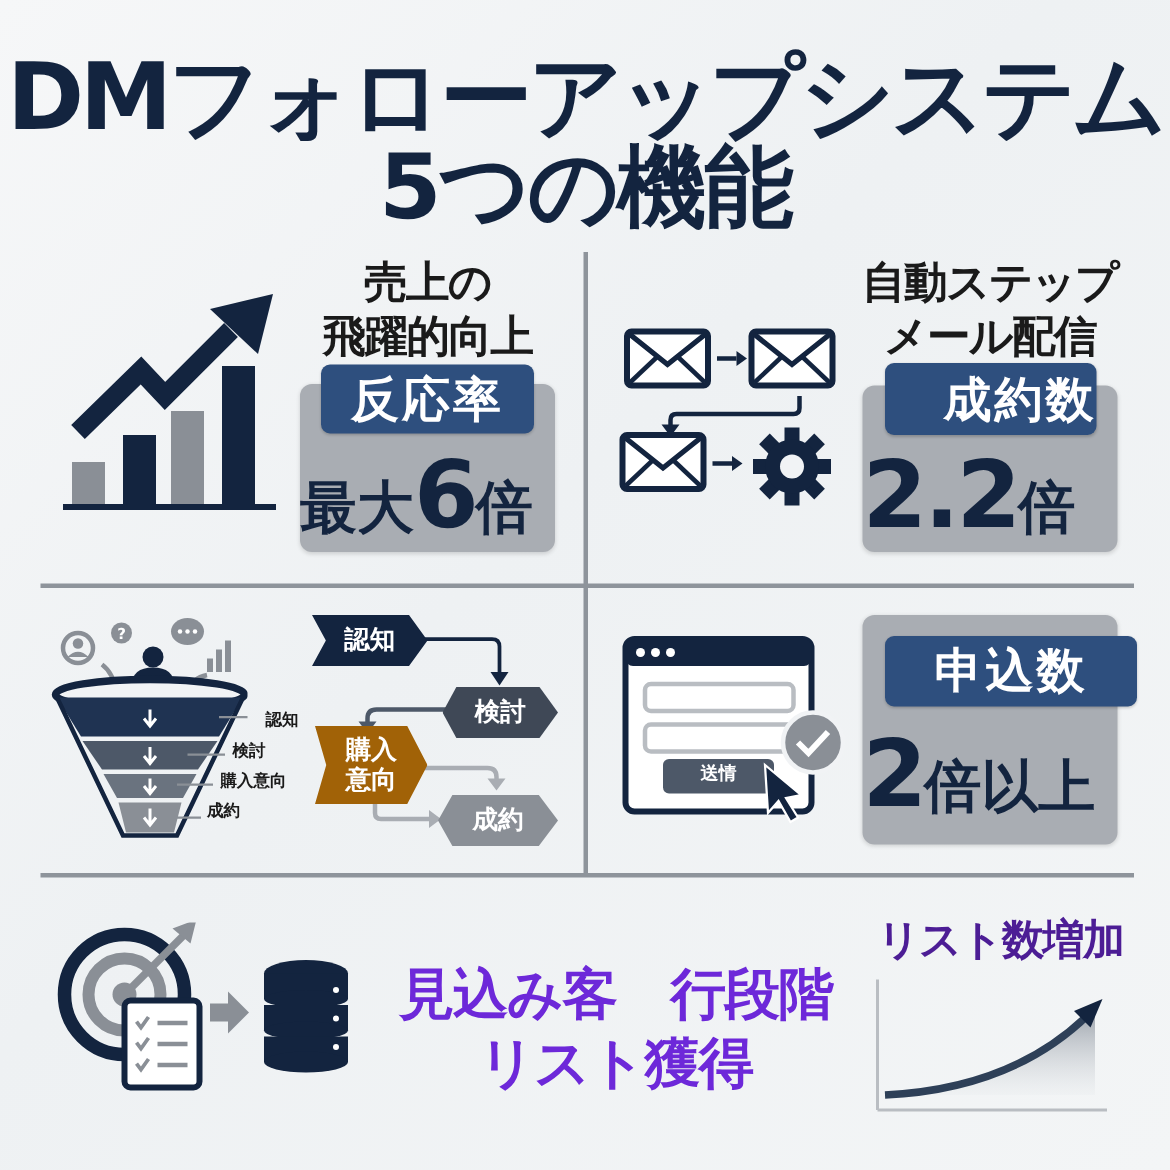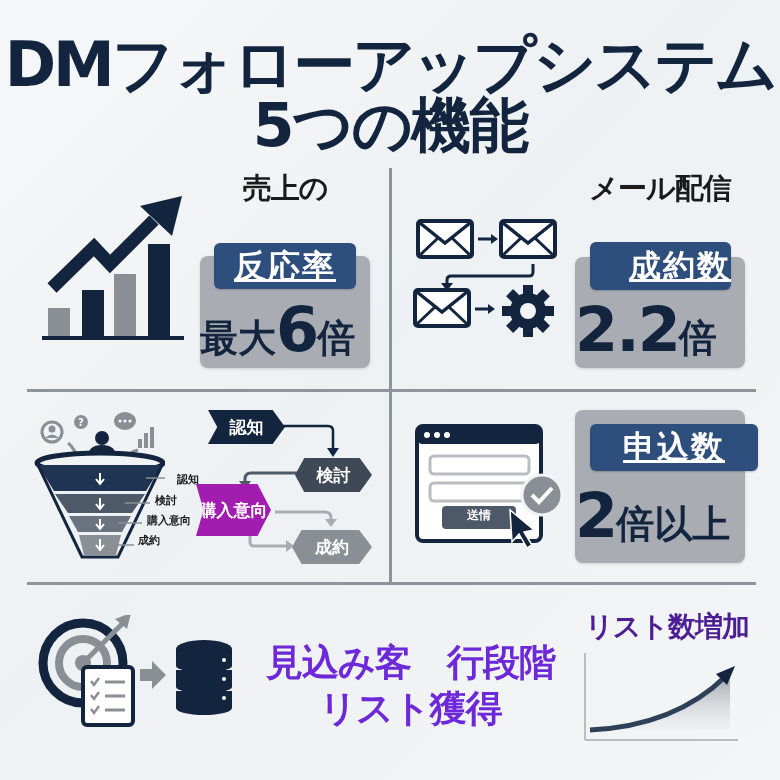--- a/index.html
+++ b/index.html
@@ -29,21 +29,20 @@
 
     .stat-box {
       position: absolute; background: #a9adb3; border-radius: 8px;
       box-shadow: 0 1px 3px rgba(0,0,0,0.15);
     }
     .stat-label {
       position: absolute; background: #2e4f7e; border-radius: 6px;
       color: #ffffff; font-weight: bold; text-align: center;
       font-size: 32px; letter-spacing: 2px;
       box-shadow: 0 1px 2px rgba(0,0,0,0.2);
-      text-decoration: underline;
     }
     .stat-value {
       position: absolute; color: #13243f; font-weight: 900; 
       white-space: nowrap;
     }
     .stat-value .big { font-size: 62px; letter-spacing: -2px; }
     .stat-value .small { font-size: 38px; }
 
     .funnel-label {
       position: absolute; font-size: 11px; font-weight: bold; color: #1a1a1a;
@@ -80,20 +79,21 @@
     <rect x="46" y="100" width="22" height="46" fill="#13243f"></rect>
     <rect x="78" y="84" width="22" height="62" fill="#8a8f96"></rect>
     <rect x="112" y="54" width="22" height="92" fill="#13243f"></rect>
     <rect x="6" y="146" width="142" height="5" fill="#13243f"></rect>
     <polyline points="16,98 58,57 74,74 118,30" fill="none" stroke="#13243f" stroke-width="13" stroke-linejoin="miter"></polyline>
     <polygon points="104,16 146,6 136,46" fill="#13243f"></polygon>
   </svg>
 
   <div class="heading" style="left:200px; top:170px; width:170px;">
     <div>売上の</div>
+    <div>飛躍的向上</div>
   </div>
 
   <div class="stat-box" style="left:200px; top:256px; width:170px; height:112px;"></div>
   <div class="stat-label" style="left:214px; top:243px; width:142px; height:46px; line-height:46px;">反応率</div>
   <div class="stat-value" style="left:200px; top:298px; width:170px; line-height:64px;">
     <span class="small">最大</span><span class="big">6</span><span class="small">倍</span>
   </div>
 </section>
 
 <section>
@@ -139,20 +139,21 @@
         <rect x="-5" y="-26" width="10" height="12" transform="rotate(135)"></rect>
         <rect x="-5" y="-26" width="10" height="12" transform="rotate(225)"></rect>
         <rect x="-5" y="-26" width="10" height="12" transform="rotate(315)"></rect>
         <circle r="18"></circle>
       </g>
       <circle r="8" fill="#f1f3f5"></circle>
     </g>
   </svg>
 
   <div class="heading" style="left:565px; top:170px; width:190px;">
+    <div>自動ステップ</div>
     <div>メール配信</div>
   </div>
 
   <div class="stat-box" style="left:575px; top:257px; width:170px; height:111px;"></div>
   <div class="stat-label" style="left:590px; top:242px; width:141px; height:48px; line-height:48px;text-align:right;">成約数</div>
   <div class="stat-value" style="left:575px; top:298px; width:170px; line-height:64px;">
     <span class="big">2.2</span><span class="small">倍</span>
   </div>
 </section>
 
@@ -214,21 +215,21 @@
     <polygon points="130,124 136,132 142,124" fill="#a9adb3"></polygon>
     <path d="M55,130 L55,147 Q55,151 59,151 L93,151" fill="none" stroke="#a9adb3" stroke-width="3"></path>
     <polygon points="91,145 99,151 91,157" fill="#a9adb3"></polygon>
   </svg>
   <div class="chevron" style="left:208px; top:410px; width:77px; height:34px; background:#13243f; clip-path:polygon(0 0, 84% 0, 100% 50%, 84% 100%, 0 100%, 12% 50%);">
     <span>認知</span>
   </div>
   <div class="chevron" style="left:295px; top:458px; width:77px; height:34px; background:#3f4856; clip-path:polygon(12% 0, 84% 0, 100% 50%, 84% 100%, 12% 100%, 0 50%);">
     <span>検討</span>
   </div>
-  <div class="chevron" style="left:196px; top:484px; width:75px; height:52px; background:#a21caf; clip-path:polygon(0 0, 82% 0, 100% 50%, 82% 100%, 0 100%, 10% 50%);">
+  <div class="chevron" style="left:210px; top:484px; width:75px; height:52px; background:#a16207; flex-direction:column; clip-path:polygon(0 0, 82% 0, 100% 50%, 82% 100%, 0 100%, 10% 50%);">
     <span>購入</span>
     <span>意向</span>
   </div>
   <div class="chevron" style="left:292px; top:530px; width:80px; height:34px; background:#8a8f96; clip-path:polygon(12% 0, 84% 0, 100% 50%, 84% 100%, 12% 100%, 0 50%);">
     <span>成約</span>
   </div>
 </section>
 
 <section>
   <svg class="abs" style="left:410px; top:420px;" width="160" height="140" viewBox="0 0 160 140">

